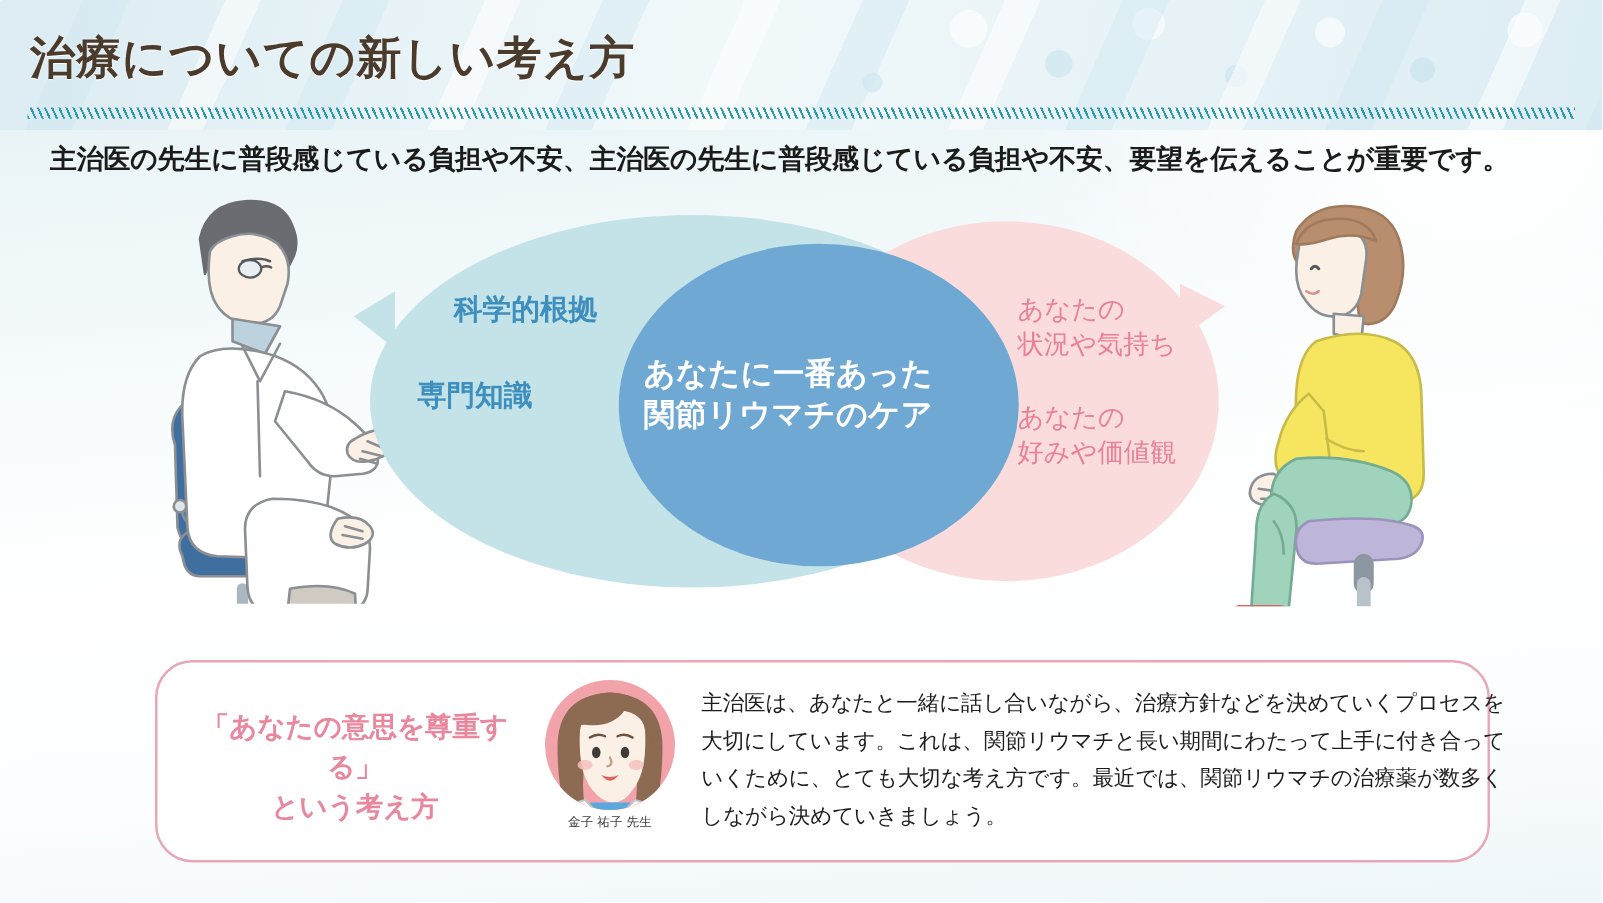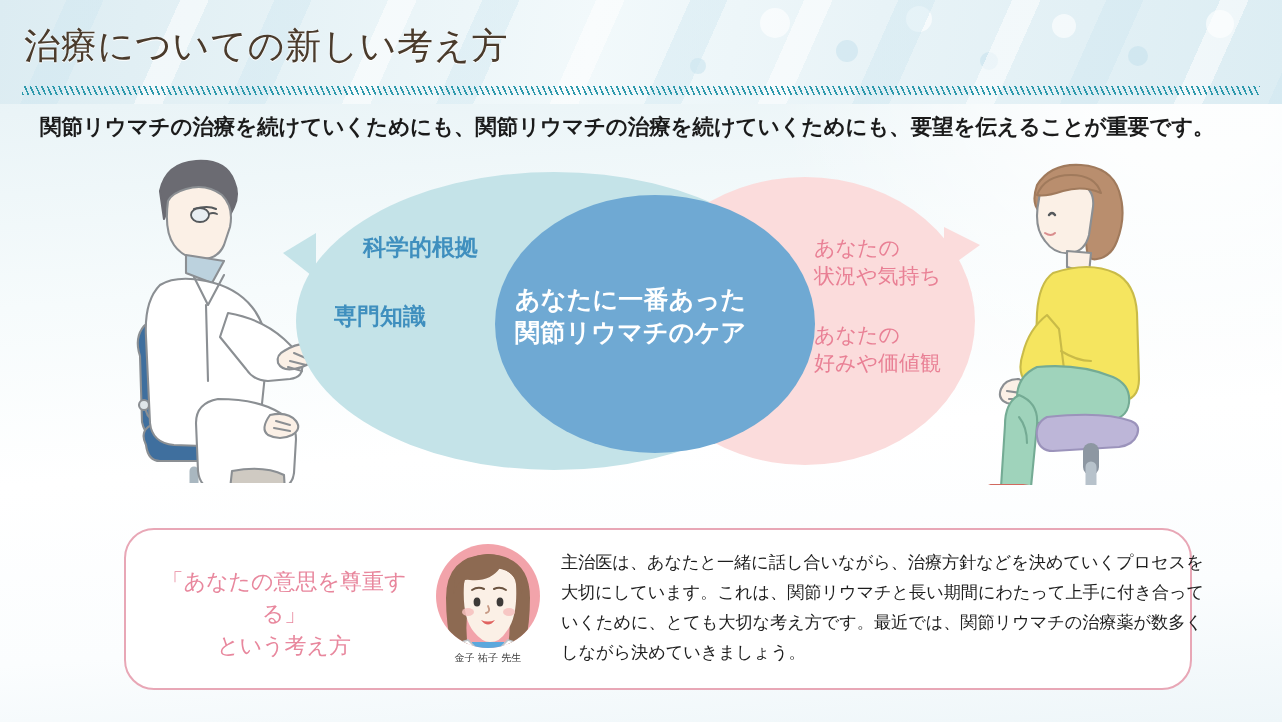--- a/index.html
+++ b/index.html
@@ -35,21 +35,21 @@
         rgba(255,255,255,0) 26px 86px,
         rgba(205,230,240,.40) 86px 120px,
         rgba(255,255,255,0) 120px 190px);
   }
   .dot{ position:absolute; border-radius:50%; background:rgba(255,255,255,.62); }
   .dot.b{ background:rgba(190,222,236,.45); }
 
   
   .title{
     position:absolute; left:24px; top:22px;
-    font-size:36px; font-weight:400; letter-spacing:.02em;
+    font-size:36px; font-weight:700; letter-spacing:.02em;
     color:#4a3b2c;
     text-shadow:0 1px 0 rgba(255,255,255,.9), 0 0 2px rgba(255,255,255,.7);
     white-space:nowrap;
   }
   
   .hatch{
     position:absolute; left:22px; top:86px; width:1238px; height:9px;
     background:repeating-linear-gradient(66deg,
       #2d99ac 0 1.6px, rgba(45,153,172,0) 1.6px 5.2px);
   }
@@ -114,21 +114,21 @@
   .doc{ left:108px; top:-2px; }
   .pat{ left:975px; top:0px; }
 
   
   .card{
     position:absolute; left:124px; top:528px; width:1068px; height:162px;
     background:#ffffff; border:2px solid #e8a7b6; border-radius:30px;
   }
   .card-head{
     position:absolute; left:18px; top:36px; width:280px;
-    text-align:center; color:#e8879d; font-weight:400;
+    text-align:center; color:#e8879d; font-weight:700;
     font-size:22px; line-height:1.46;
   }
   .avatar-wrap{ position:absolute; left:298px; top:10px; width:128px; }
   .avatar-name{
     position:absolute; left:298px; top:121px; width:128px;
     text-align:center; font-size:10px; color:#3c3c3c; font-weight:400;
     letter-spacing:.02em;
   }
   .para{
     position:absolute; left:435px; top:17px; width:615px;
@@ -148,21 +148,21 @@
     <div class="dot" style="left:906px;top:6px;width:26px;height:26px;"></div>
     <div class="dot b" style="left:980px;top:52px;width:18px;height:18px;"></div>
     <div class="dot" style="left:1052px;top:14px;width:24px;height:24px;"></div>
     <div class="dot b" style="left:1128px;top:46px;width:20px;height:20px;"></div>
     <div class="dot" style="left:1206px;top:10px;width:28px;height:28px;"></div>
     <div class="dot b" style="left:690px;top:58px;width:16px;height:16px;"></div>
   </div>
 
   <div class="title">治療についての新しい考え方</div>
   <div class="hatch"></div>
-  <div class="lead">関節リウマチの治療を続けていくためにも、関節リウマチの治療を続けていくためにも、要望を伝えることが重要です。</div>
+  <div class="lead">主治医の先生に普段感じている負担や不安、主治医の先生に普段感じている負担や不安、要望を伝えることが重要です。</div>
 
   <div class="stage">
 
     <div class="person doc">
       <svg width="215" height="330" viewBox="0 0 215 330" aria-hidden="true">
         <g fill="none" stroke="#8b8f93" stroke-width="2.1" stroke-linecap="round" stroke-linejoin="round">
 
           <path d="M32 203 q-6 -18 4 -30 q10 -10 26 -10 l28 0 q12 0 12 14 l0 96 q0 14 -14 14 l-34 0 q-16 0 -20 -18 z" fill="#3f6f9e"></path>
 
           <path d="M38 292 q-8 -16 10 -22 l88 -6 q18 2 16 16 l-2 16 q-2 12 -16 12 l-82 0 q-12 0 -14 -16 z" fill="#3f6f9e"></path>

